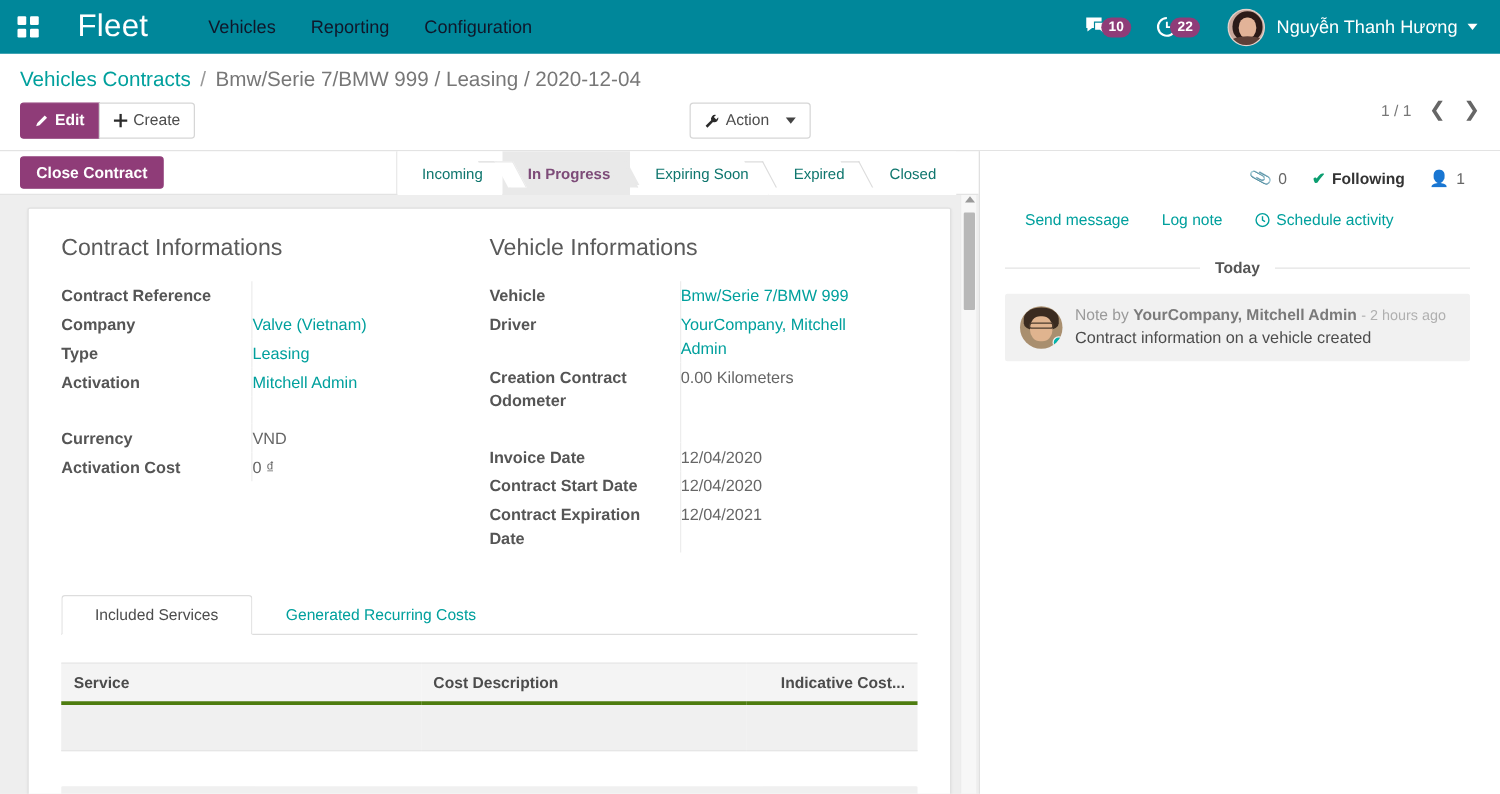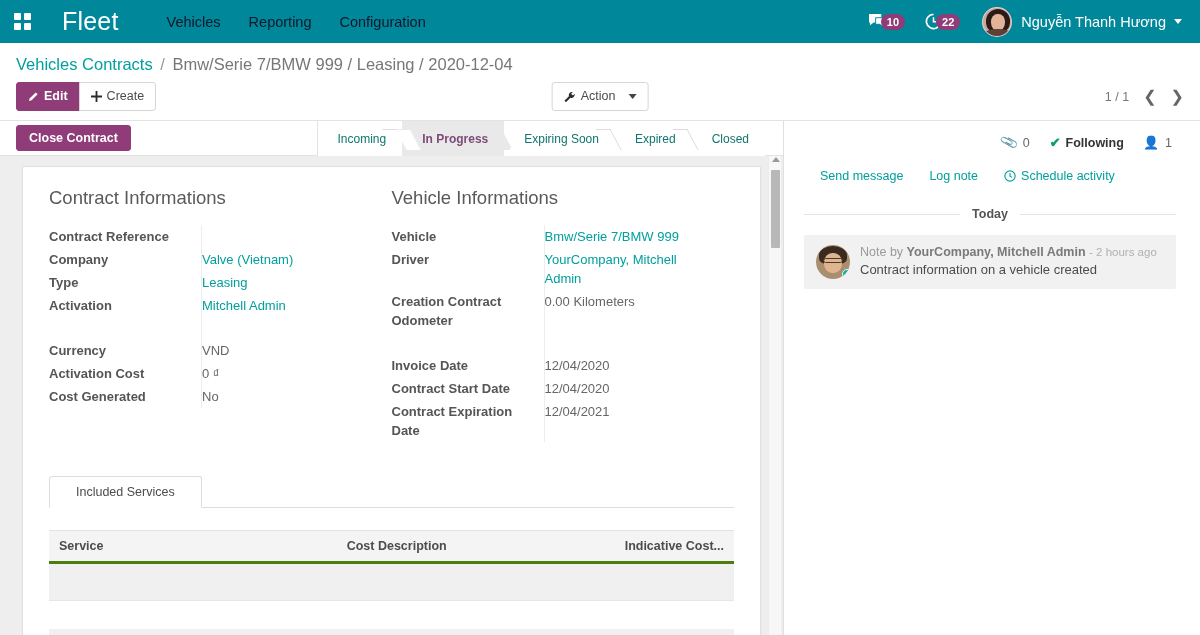--- a/index.html
+++ b/index.html
@@ -68,21 +68,21 @@
     border-top:5px solid #fff; margin-left:8px;
   }
 
   
   .control-panel { background:#fff; border-bottom:1px solid #e3e3e3; }
   .bc-row { padding:12px 16px 2px 16px; font-size:16.5px; color:#666; }
   .bc-link { color:#00a09d; cursor:pointer; }
   .bc-sep { color:#999; margin:0 3px; }
   .bc-current { color:#777; }
 
-  .btn-row { display:flex; align-items:center; padding:6px 16px 9px 16px; position:relative; }
+  .btn-row { display:flex; align-items:flex-start; padding:6px 16px 9px 16px; position:relative; }
   .btn {
     font-size:12.5px; padding:6px 11px; border-radius:3px;
     border:1px solid #d6d6d6; background:#fff; color:#4c4c4c;
     cursor:pointer; display:inline-flex; align-items:center; gap:5px;
     line-height:15px;
   }
   .btn-primary { background:#8f3c78; border-color:#8f3c78; color:#fff; font-weight:bold; }
   .btn-group .btn:first-child { border-top-right-radius:0; border-bottom-right-radius:0; }
   .btn-group .btn:last-child { border-top-left-radius:0; border-bottom-left-radius:0; margin-left:-1px;}
   .btn-group { display:flex; }
@@ -378,24 +378,20 @@
                     <td class="val"></td>
                   </tr>
               <tr>
                 <td class="lbl">Currency</td>
                 <td class="val">VND</td>
               </tr>
               <tr>
                 <td class="lbl">Activation Cost</td>
                 <td class="val">0 ₫</td>
               </tr>
-              <tr>
-                <td class="lbl">Cost Generated</td>
-                <td class="val">No</td>
-              </tr>
             </tbody>
               </table>
           </div>
 
           <div class="col">
             <h2 class="group-title">Vehicle Informations</h2>
             <table class="fields">
               <tbody>
                   <tr>
                 <td class="lbl">Vehicle</td>
@@ -429,20 +425,21 @@
                 <td class="lbl">Contract Expiration Date</td>
                 <td class="val">12/04/2021</td>
               </tr>
             </tbody>
               </table>
           </div>
         </div>
 
         <div class="tabs">
           <div class="tab active">Included Services</div>
+          <div class="tab">Generated Recurring Costs</div>
         </div>
 
         <div class="o2m">
           <table class="listing">
             <thead>
               <tr>
                 <th style="width:42%">Service</th>
                 <th style="width:38%">Cost Description</th>
                 <th class="num">Indicative Cost...</th>
               </tr>

